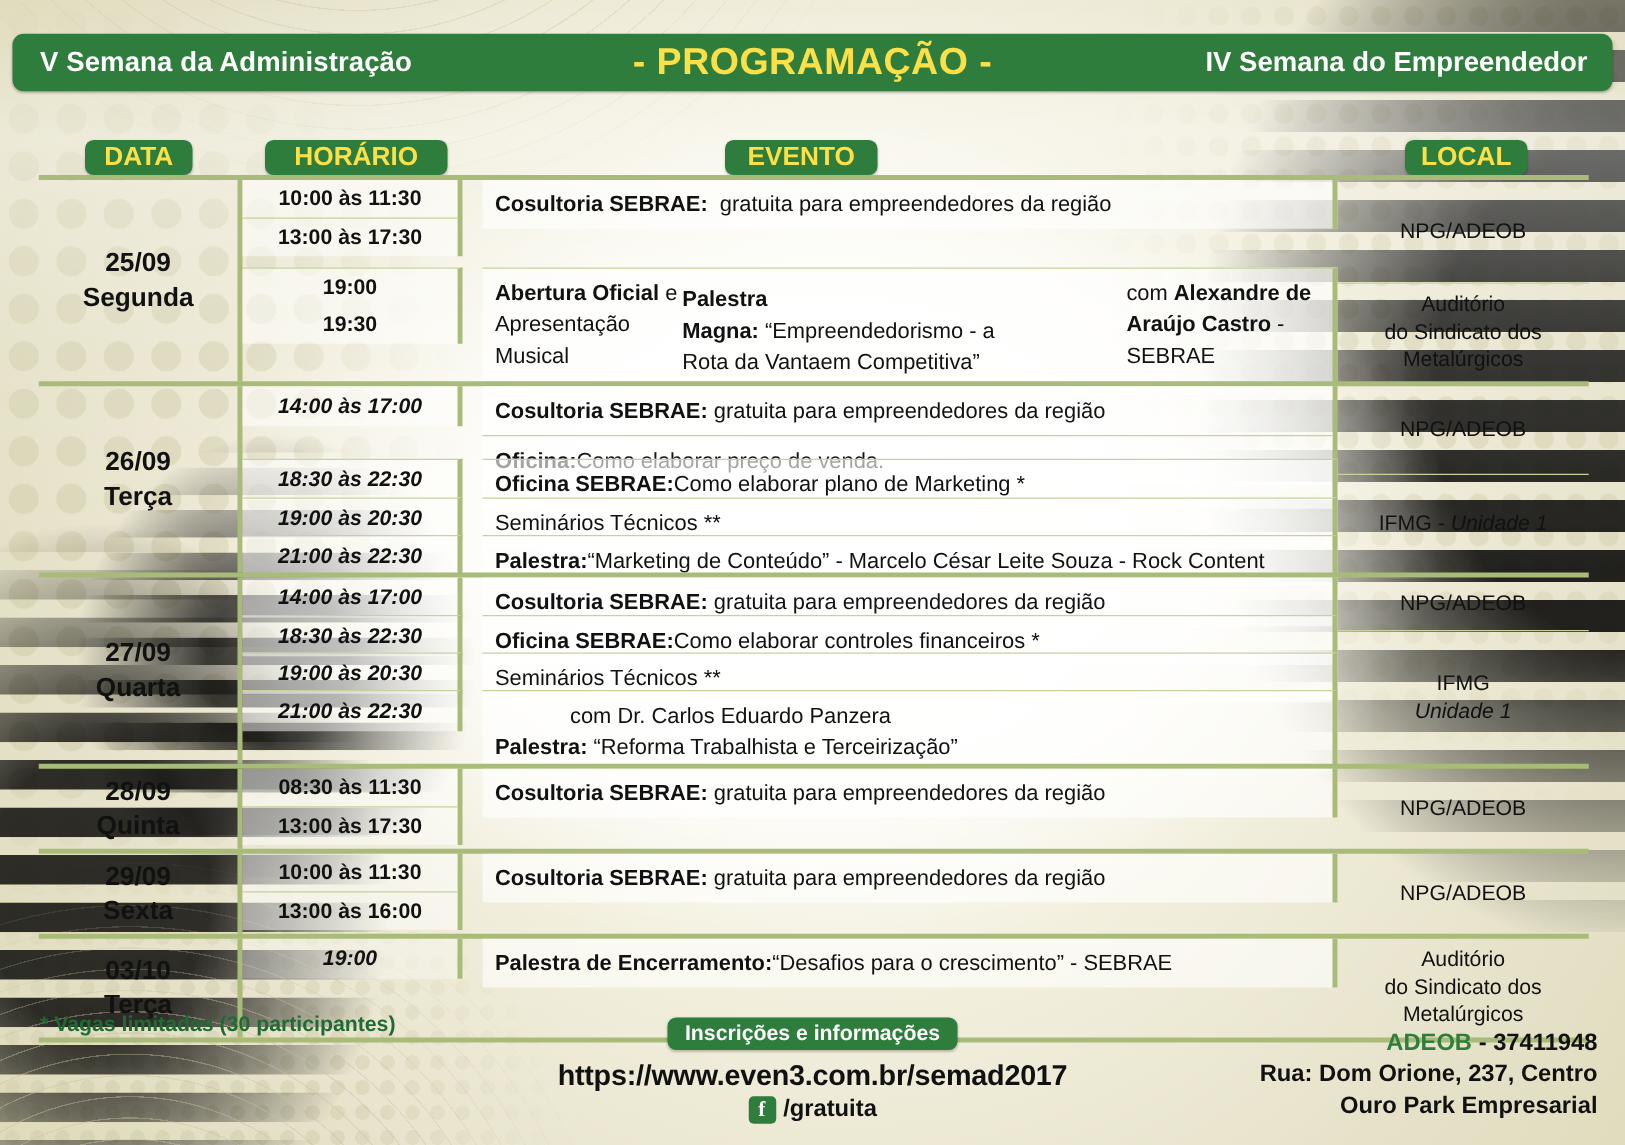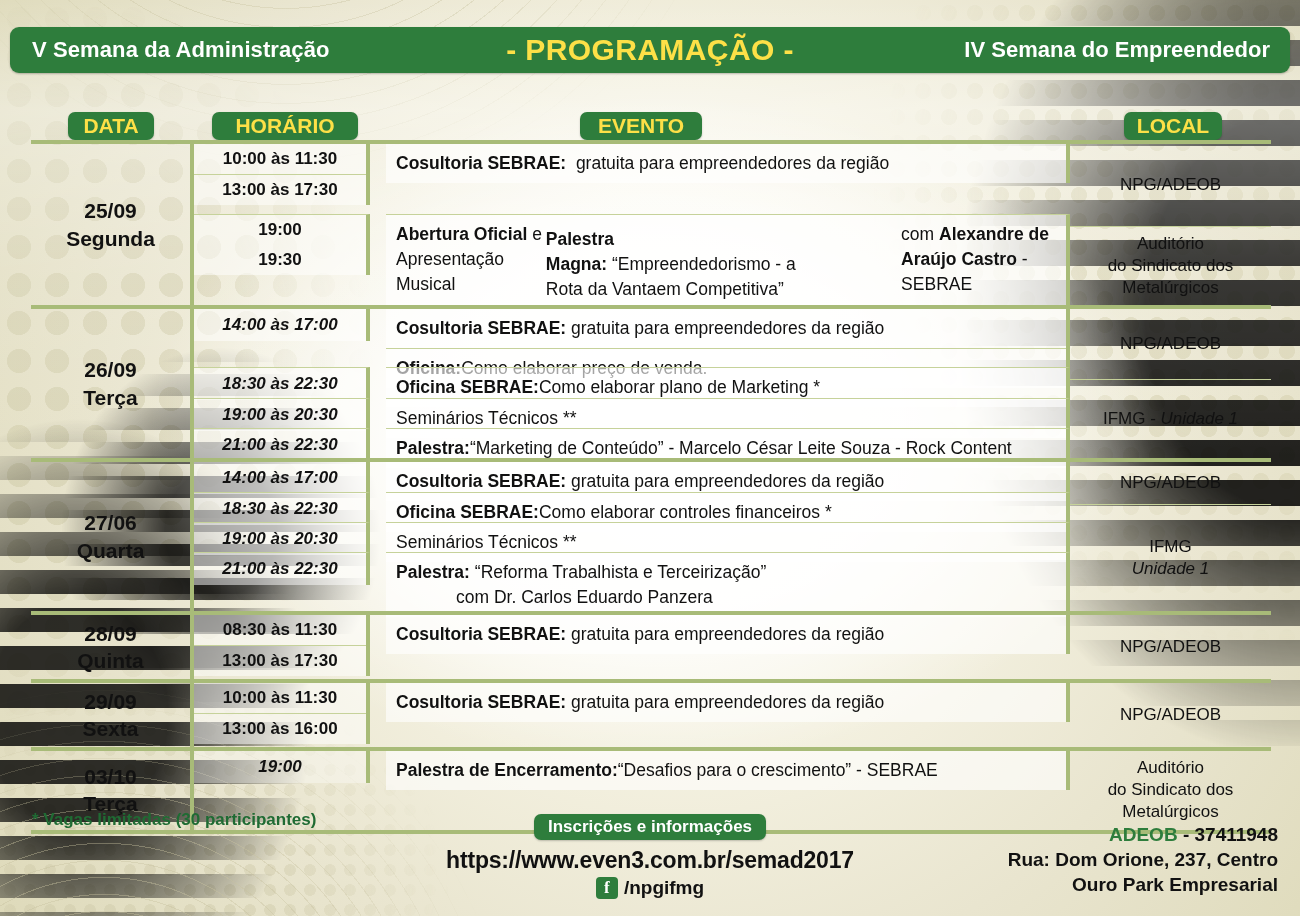--- a/index.html
+++ b/index.html
@@ -350,21 +350,21 @@
           <span>NPG/ADEOB</span>
         </div>
         <div class="loccell" style="flex:1 1 auto">
           <span><span>IFMG - </span><i>Unidade 1</i></span>
         </div>
       </div>
     </div>
 
     <div class="daygrp">
       <div class="c-date">
-        <span>27/06</span>
+        <span>27/09</span>
         <span>Quarta</span>
       </div>
       <div class="c-rows">
         <div class="r" style="height:30px">
           <div class="t">14:00 às 17:00</div>
           <div class="e">
             <b>Cosultoria SEBRAE:</b>&nbsp;<span>gratuita para empreendedores da região</span>
           </div>
         </div>
         <div class="r" style="height:30px">
@@ -376,24 +376,24 @@
         </div>
         <div class="r" style="height:30px">
           <div class="t">19:00 às 20:30</div>
           <div class="e">
             <span>Seminários Técnicos **</span>
           </div>
         </div>
         <div class="r" style="height:59px">
           <div class="t">21:00 às 22:30</div>
           <div class="e" style="flex-direction:column;align-items:flex-start;justify-content:center">
+            <span class="ln indent2">com Dr. Carlos Eduardo Panzera</span>
             <span class="ln">
               <b>Palestra:</b><span> “Reforma Trabalhista e Terceirização”</span>
             </span>
-            <span class="ln indent2">com Dr. Carlos Eduardo Panzera</span>
           </div>
         </div>
       </div>
       <div class="c-local">
         <div class="loccell" style="flex:0 0 30px">
           <span>NPG/ADEOB</span>
         </div>
         <div class="loccell" style="flex:1 1 auto;flex-direction:column">
           <span>IFMG</span>
           <i>Unidade 1</i>
@@ -474,21 +474,21 @@
 
   <div class="foot-notes">
     <div>* Vagas limitadas (30 participantes)</div>
   </div>
 
   <div class="foot-mid">
     <span class="chip-insc">Inscrições e informações</span>
     <div class="url">https://www.even3.com.br/semad2017</div>
     <div class="fbline">
       <span class="fbico">f</span>
-      <span>/npgifmg</span>
+      <span>/gratuita</span>
     </div>
   </div>
 
   <div class="foot-right">
     <div>
       <span class="adeob">ADEOB</span><span> - 37411948</span>
     </div>
     <div>Rua: Dom Orione, 237, Centro</div>
     <div>Ouro Park Empresarial</div>
   </div>

